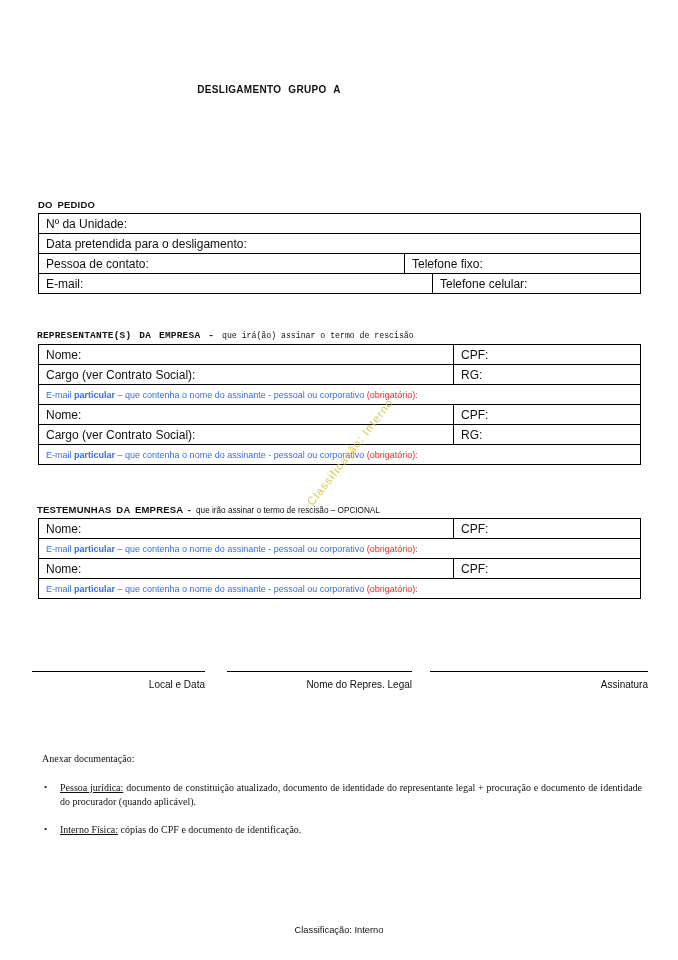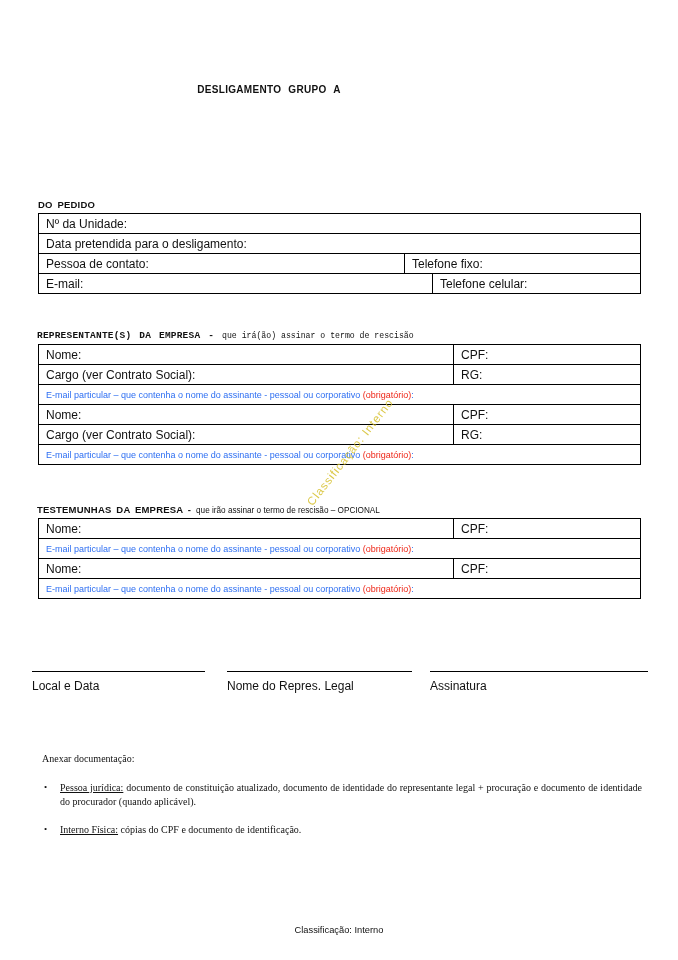--- a/index.html
+++ b/index.html
@@ -24,24 +24,24 @@
   .row { display:flex; align-items:stretch; height:19px; border-bottom:1px solid #000; }
   .tbl .row:last-child { border-bottom:none;gap:28px; }
   .cell { font-size:12px; padding-left:7px; display:flex; align-items:center; white-space:nowrap; overflow:hidden; box-sizing:content-box; }
   .cell-r { border-left:1px solid #000; flex:1; }
   .w-pedido { width:358px; }
   .w-wide  { width:407px; }
   .cell-full { flex:1; }
 
   .blue { color:#2e6ff2; }
   .red  { color:#ee2617; }
-  .b    { font-weight:normal; }
+  .b    { font-weight:bold; }
   .email-line { font-size:9px; white-space:nowrap; overflow:hidden; }
 
-  .sig-line { border-top:1px solid #000; text-align:left; font-size:12px; padding-top:7px; }
+  .sig-line { border-top:1px solid #000; text-align:right; font-size:10px; padding-top:7px; }
 
   .serif { font-family:"Liberation Serif", serif; }
   .anexo-heading { top:753px; left:42px; font-size:10px; }
   .anexo-item { left:44px; display:flex; }
   .anexo-bullet { width:16px; font-size:9px; line-height:13.5px; }
   .anexo-text { width:582px; font-size:10px; line-height:13.5px; text-align:justify; }
   .u { text-decoration:underline;margin-top:21px; }
 
   .footer { top:925px; left:0; width:678px; text-align:center; font-size:9.3px; }
 

